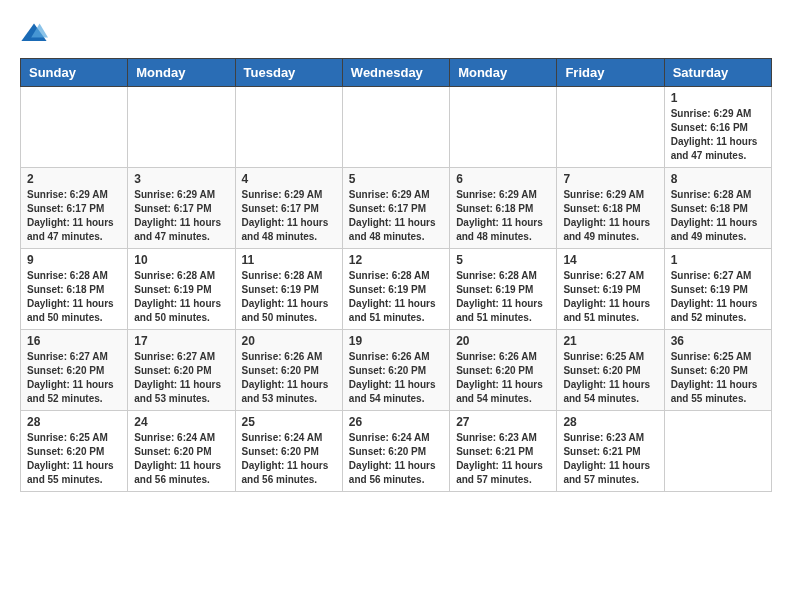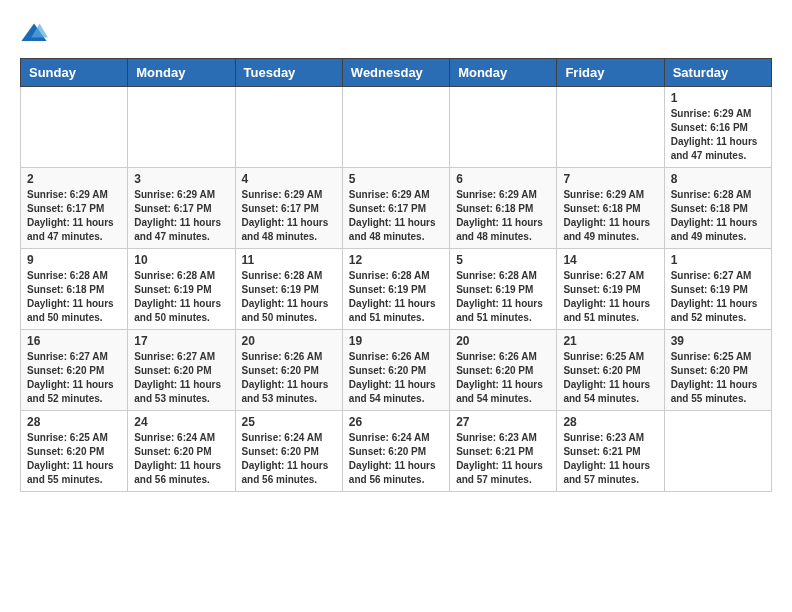--- a/index.html
+++ b/index.html
@@ -274,21 +274,21 @@
 and 54 minutes.</div>
         </td>
         <td>
           <span class="day-num">21</span>
           <div class="day-info" style="white-space: pre-line;">Sunrise: 6:25 AM
 Sunset: 6:20 PM
 Daylight: 11 hours
 and 54 minutes.</div>
         </td>
         <td>
-          <span class="day-num">39</span>
+          <span class="day-num">36</span>
           <div class="day-info" style="white-space: pre-line;">Sunrise: 6:25 AM
 Sunset: 6:20 PM
 Daylight: 11 hours
 and 55 minutes.</div>
         </td>
       </tr>
       <tr>
         <td>
           <span class="day-num">28</span>
           <div class="day-info" style="white-space: pre-line;">Sunrise: 6:25 AM

